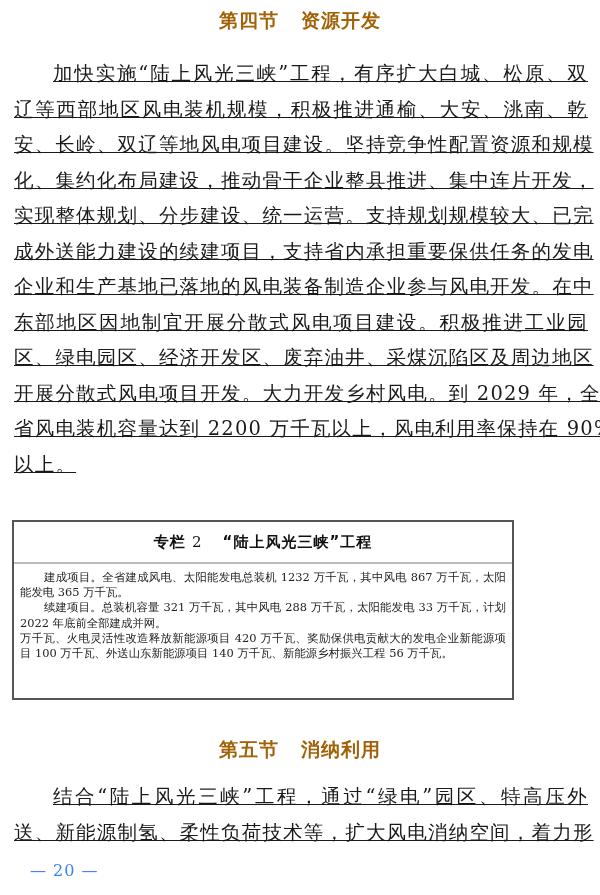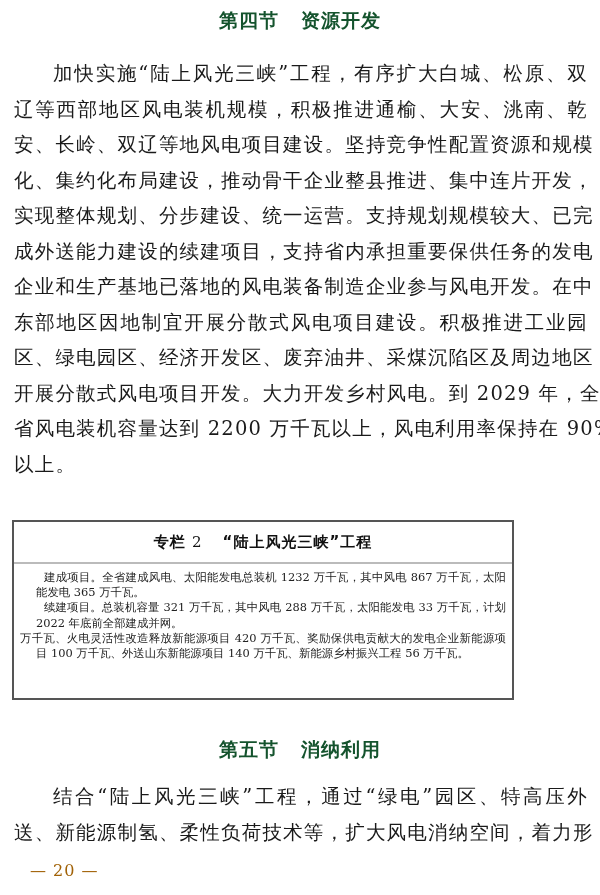--- a/index.html
+++ b/index.html
@@ -1,49 +1,49 @@
 <!DOCTYPE html>
 <html><head>
 <meta charset="utf-8">
 <style>
   html, body { margin: 0; padding: 0; background: #ffffff; }
   body { width: 600px; height: 895px; position: relative; overflow: hidden; color: #1a1a1a; }
   .page { position: absolute; left: 0; top: 0; width: 600px; height: 895px; }
   .heading {
     position: absolute; left: 0; width: 600px; text-align: center;
     font-family: "DejaVu Sans", sans-serif; font-weight: bold; font-size: 19px;
-    letter-spacing: 1px; color: #14532d;
+    letter-spacing: 1px; color: #a16207;
   }
   .heading .gap { display: inline-block; width: 22px; }
   .para {
     position: absolute; left: 14px; width: 574px;
     font-family: "DejaVu Serif", serif; font-size: 19.5px; line-height: 35.5px;
     text-align: justify; text-align-last: left; color: #1a1a1a; letter-spacing: 1.2px;
   }
-  .line { display: block; white-space: nowrap; text-align: justify; text-align-last: justify; }
+  .line { display: block; white-space: nowrap; text-align: justify; text-align-last: justify; text-decoration: underline; }
   .line.last { text-align-last: left; }
   .indent { padding-left: 39px; }
   .box {
     position: absolute; left: 12px; top: 520px; width: 502px; height: 180px;
     border: 2px solid #555; box-sizing: border-box;
   }
   .box-title {
     height: 40px; line-height: 40px; text-align: center;
     font-family: "DejaVu Sans", sans-serif; font-size: 15px; font-weight: bold; color: #111;
     border-bottom: 2px solid #bbb; letter-spacing: 1px;
   }
   .box-title .num { font-weight: normal; font-family: "DejaVu Serif", serif; }
   .box-title .gap { display: inline-block; width: 20px; }
   .box-body { padding: 6px 6px 0 6px; font-family: "DejaVu Serif", serif; font-size: 11.4px; line-height: 15.2px; color: #222; }
   .box-body .bline { display: block; white-space: nowrap; text-align: justify; text-align-last: justify; }
-  .box-body .bline.last { text-align-last: left; margin-left: 16px; }
+  .box-body .bline.last { text-align-last: left; }
   .box-body .ind { padding-left: 24px; }
   .pagenum {
     position: absolute; left: 30px; top: 861px;
-    font-family: "DejaVu Serif", serif; font-size: 16px; color: #a16207; letter-spacing: 1px;
+    font-family: "DejaVu Serif", serif; font-size: 16px; color: #3b82f6; letter-spacing: 1px;
   }
 </style>
 </head>
 <body>
 
 <div class="page">
 
   <div class="heading" style="top:8px;">
     <span>第四节</span><span class="gap"></span><span>资源开发</span>
   </div>

